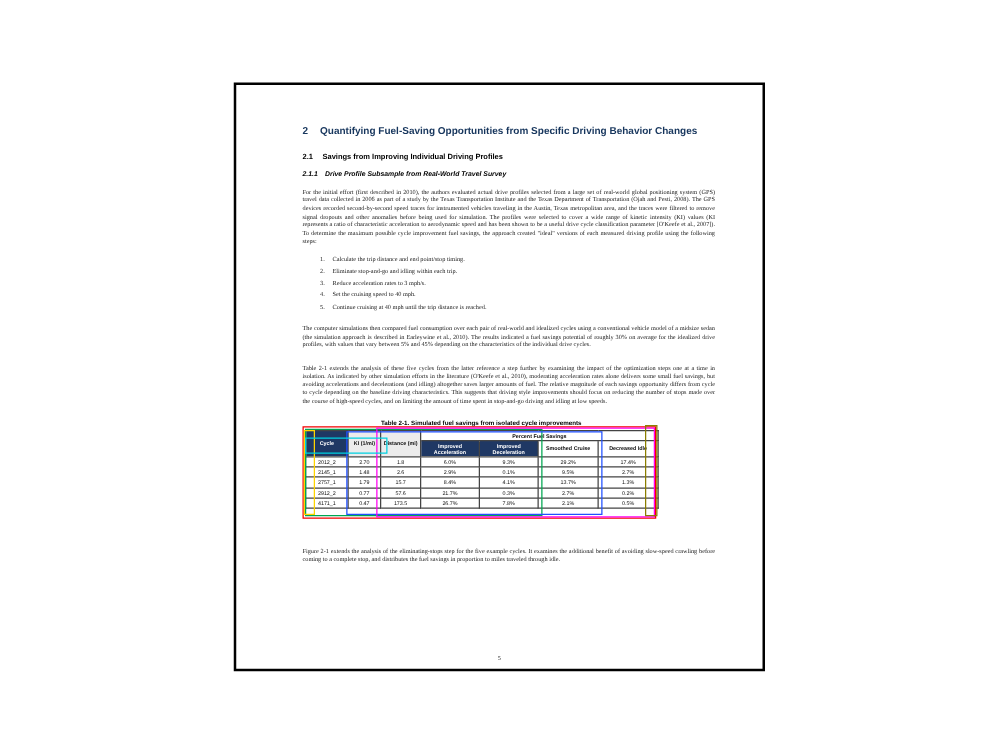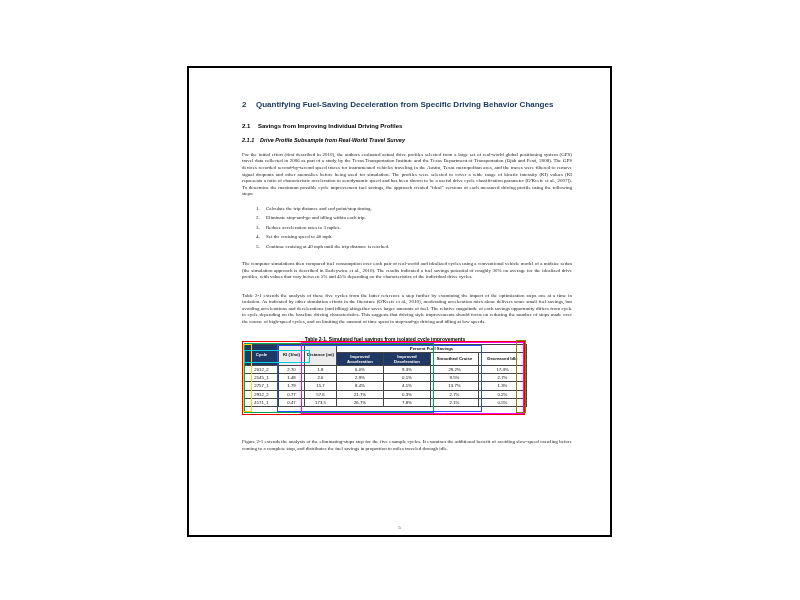--- a/index.html
+++ b/index.html
@@ -47,21 +47,21 @@
 </style>
 </head>
 <body>
 
 <div class="canvas">
   <div class="doc-page">
     <div class="content">
 
       <div class="h1">
         <span class="num">2</span>
-        <span>Quantifying Fuel-Saving Deceleration from Specific Driving Behavior Changes</span>
+        <span>Quantifying Fuel-Saving Opportunities from Specific Driving Behavior Changes</span>
       </div>
 
       <div class="h2">
         <span class="num">2.1</span>
         <span>Savings from Improving Individual Driving Profiles</span>
       </div>
 
       <div class="h3">
         <span class="num">2.1.1</span>
         <span>Drive Profile Subsample from Real-World Travel Survey</span>

